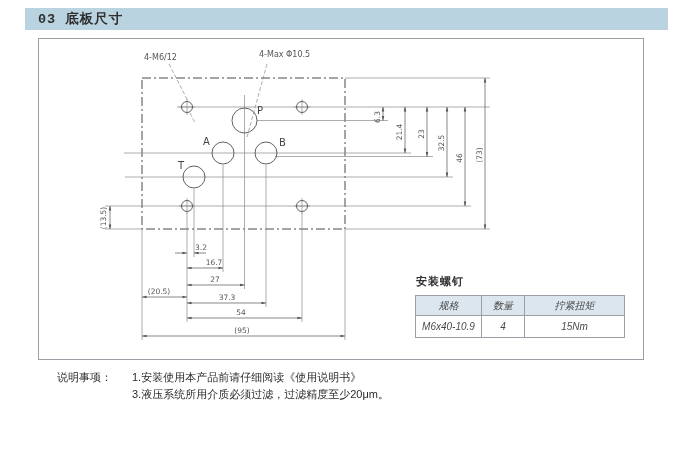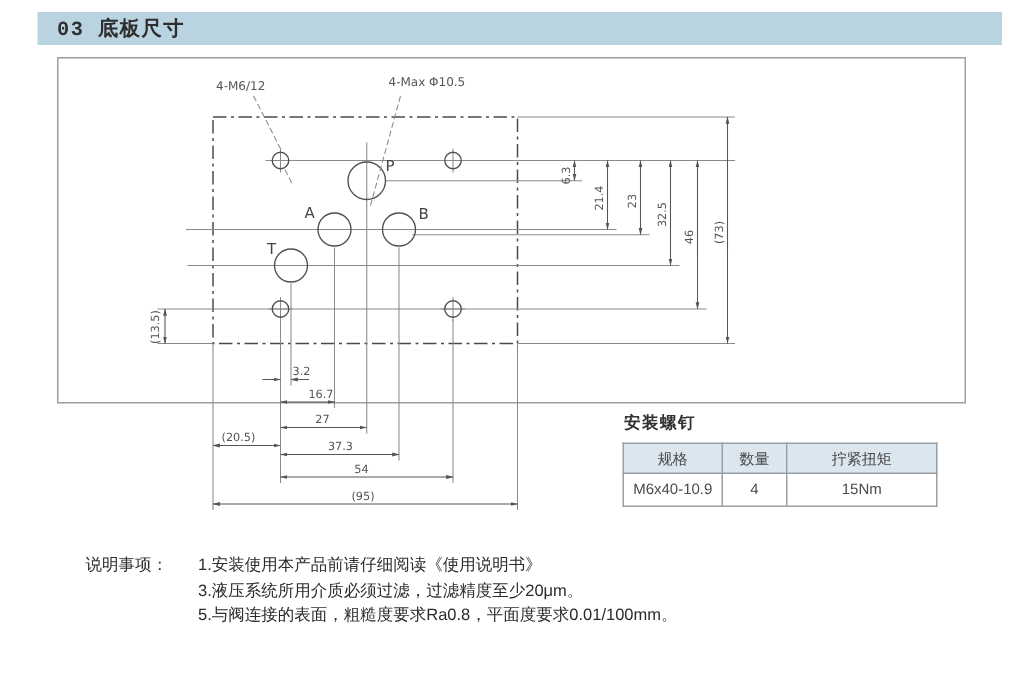--- a/index.html
+++ b/index.html
@@ -8,30 +8,30 @@
     font-family:"Liberation Sans","DejaVu Sans",sans-serif;overflow:hidden;
   }
   .header-bar{
     position:absolute;left:25px;top:8px;width:643px;height:22px;
     background:#b9d3e0;display:flex;align-items:center;
   }
   .header-bar .title{
     font-size:13.5px;font-weight:bold;color:#2e2e2e;padding-left:13px;letter-spacing:1px;font-family:Liberation Mono, monospace;
   }
   .content-box{
-    position:absolute;left:38px;top:38px;width:606px;height:231px;
+    position:absolute;left:38px;top:38px;width:606px;height:322px;
     border:1px solid #9aa0a6;background:#ffffff;box-sizing:border-box;
   }
   .drawing-svg{position:absolute;left:0;top:0;width:604px;height:320px;}
   svg text{fill:#555;font-family:"DejaVu Sans",sans-serif;font-size:7.5px;}
   svg text.port{font-size:10px;fill:#444;}
   svg text.callout{font-size:8px;fill:#555;}
   .screw-table-wrap{position:absolute;left:376px;top:235px;}
   .screw-table-title{font-size:11px;color:#333;margin:0 0 6px 1px;letter-spacing:1px;font-weight:bold;}
-  table.screw-table{border-collapse:collapse;table-layout:fixed;}
+  table.screw-table{border-collapse:collapse;table-layout:fixed;font-style:italic;}
   table.screw-table th,table.screw-table td{
     border:1px solid #9aa0a6;font-weight:normal;text-align:center;
     font-size:10px;color:#4a4a4a;padding:0;
   }
   table.screw-table th{background:#dbe6ef;height:19px;}
   table.screw-table td{height:21px;background:#fff;text-align:center;}
   .col-spec{width:65px;} .col-qty{width:42px;} .col-torque{width:99px;}
   .notes{
     position:absolute;left:57px;top:369px;display:flex;align-items:flex-start;
     font-size:11px;color:#2b2b2b;line-height:16.5px;gap:20px;
@@ -166,15 +166,14 @@
     </tbody>
       </table>
   </div>
 </div>
 
 <div class="notes">
   <div class="notes-label">说明事项：</div>
   <div class="note-lines">
     <div>1.安装使用本产品前请仔细阅读《使用说明书》</div>
     <div>3.液压系统所用介质必须过滤，过滤精度至少20μm。</div>
-    <div>5.与阀连接的表面，粗糙度要求Ra0.8，平面度要求0.01/100mm。</div>
   </div>
 </div>
 
 </body></html>

